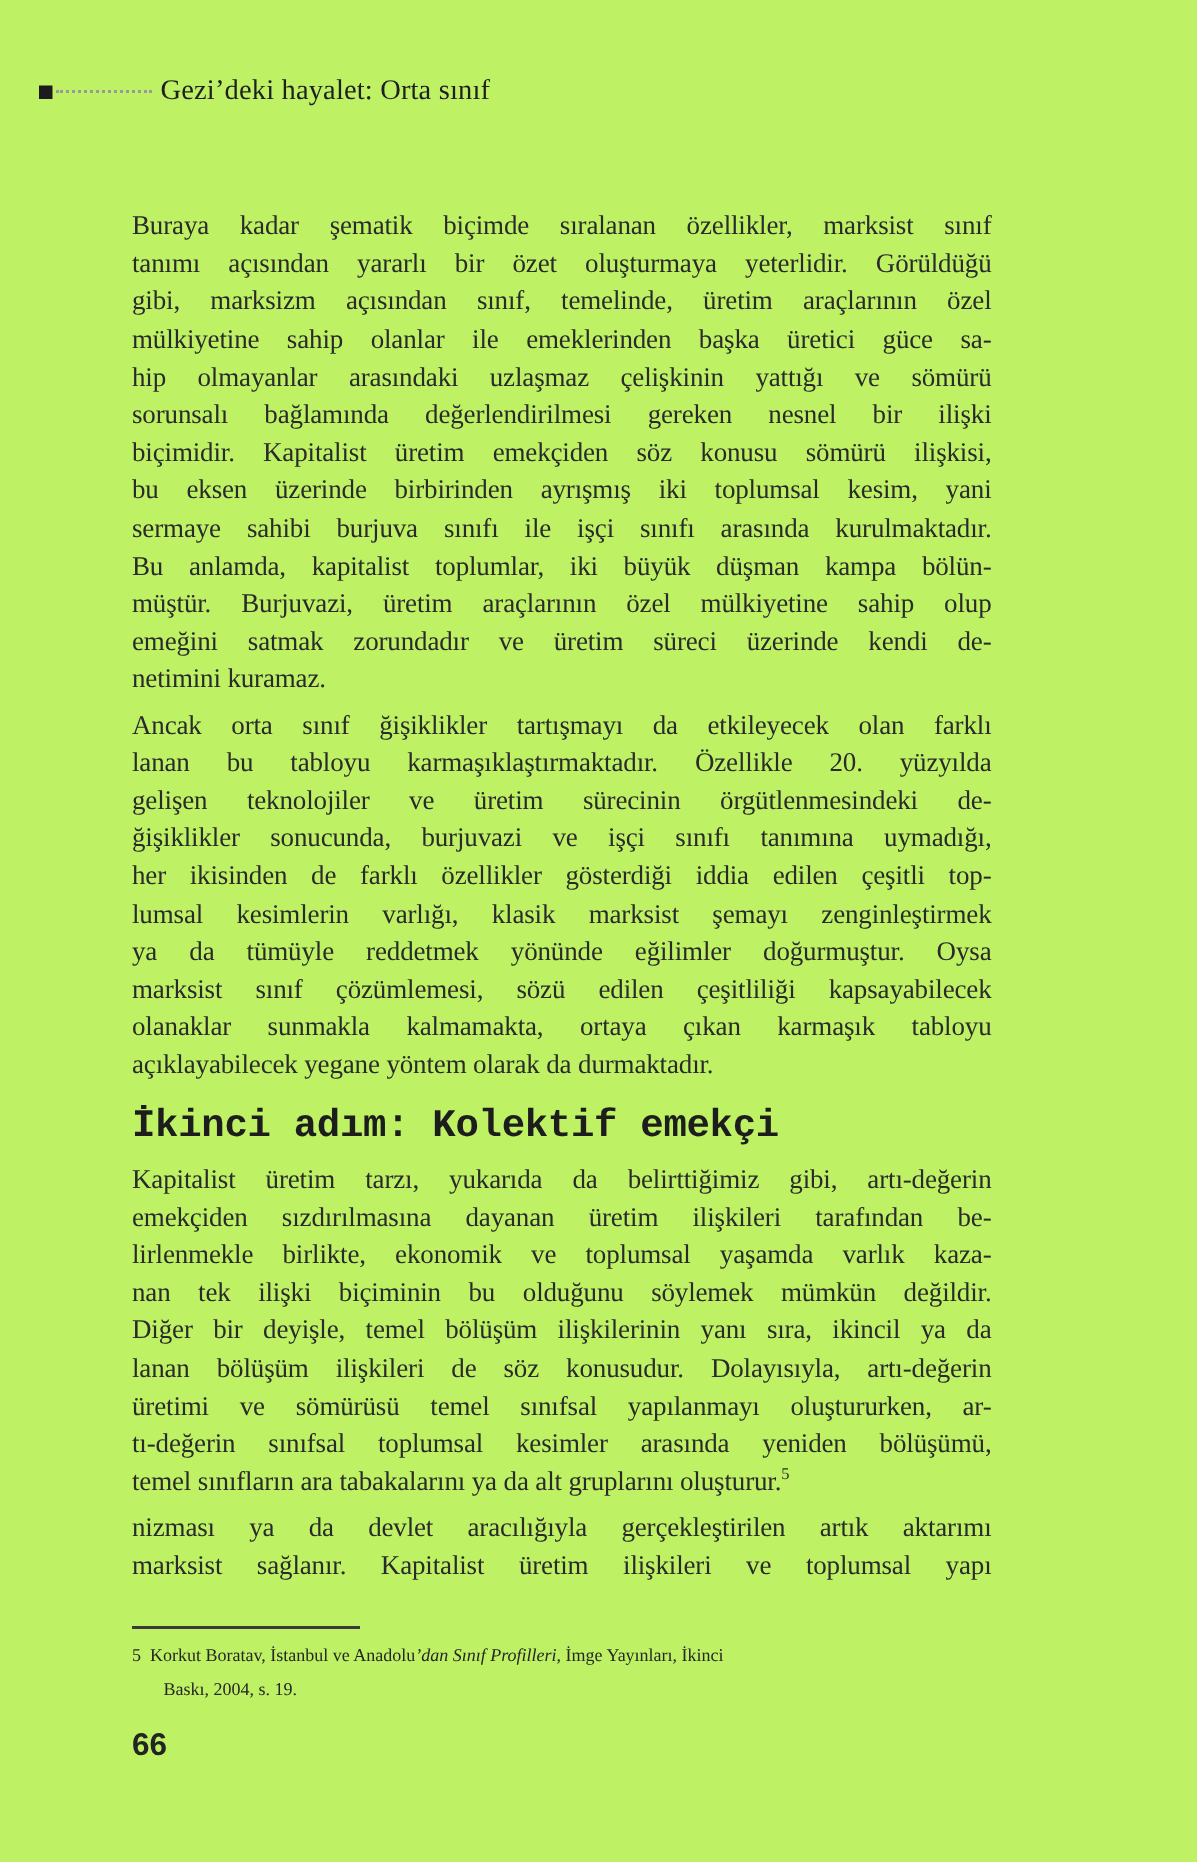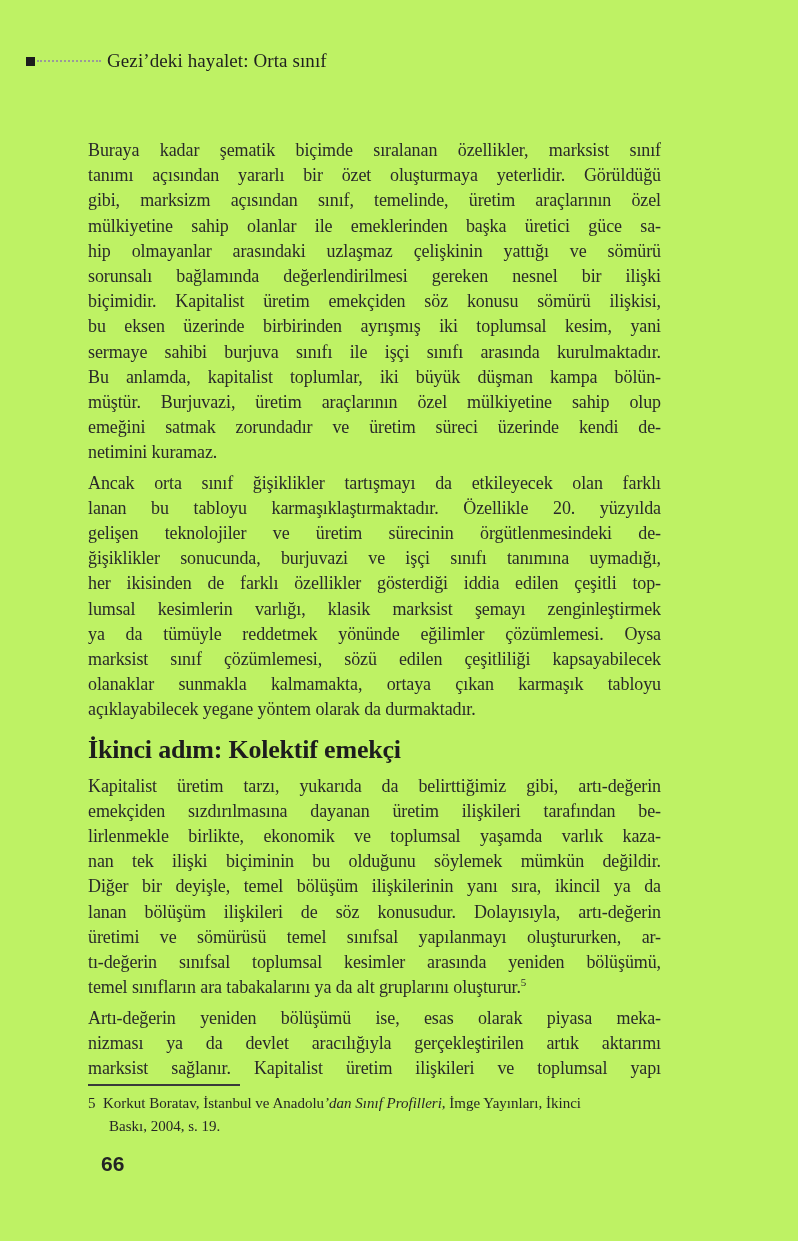--- a/index.html
+++ b/index.html
@@ -63,21 +63,21 @@
   .line-last {
     text-align-last: left;
   }
   .line sup {
     font-size: 11px;
     line-height: 0;
     vertical-align: super;
     letter-spacing: 0;
   }
   .section-heading {
-    font-family: Liberation Serif, serif;
+    font-family: Liberation Mono, monospace;
     font-weight: bold;
     font-size: 26px;
     line-height: 30px;
     color: #1d1d1d;
     margin: 12px 0 9px 0;
     letter-spacing: -0.2px;
   }
 
   
   .footnote {
@@ -86,32 +86,32 @@
     top: 1084px;
     width: 573px;
   }
   .footnote-divider {
     width: 152px;
     height: 0;
     border-top: 2px solid #3a3a3a;
     margin: 0 0 6px 0;
   }
   .footnote-text {
-    font-size: 15px;
+    font-size: 12px;
     line-height: 23px;
     color: #262626;
   }
   .fn-line { white-space: nowrap; }
   .fn-cont { padding-left: 21px; }
   .footnote-text .italic { font-style: italic; }
 
   
   .page-number {
     position: absolute;
-    left: 101px;
+    left: 88px;
     top: 1152px;
     font-family: "Liberation Sans", sans-serif;
     font-weight: bold;
     font-size: 21px;
     color: #242424;
   }
 </style>
 </head>
 <body>
 
@@ -139,39 +139,38 @@
         <div class="line">emeğini satmak zorundadır ve üretim süreci üzerinde kendi de-</div>
         <div class="line line-last">netimini kuramaz.</div>
       </div>
       <div class="paragraph">
         <div class="line">Ancak orta sınıf ğişiklikler tartışmayı da etkileyecek olan farklı</div>
         <div class="line">lanan bu tabloyu karmaşıklaştırmaktadır. Özellikle 20. yüzyılda</div>
         <div class="line">gelişen teknolojiler ve üretim sürecinin örgütlenmesindeki de-</div>
         <div class="line">ğişiklikler sonucunda, burjuvazi ve işçi sınıfı tanımına uymadığı,</div>
         <div class="line">her ikisinden de farklı özellikler gösterdiği iddia edilen çeşitli top-</div>
         <div class="line">lumsal kesimlerin varlığı, klasik marksist şemayı zenginleştirmek</div>
-        <div class="line">ya da tümüyle reddetmek yönünde eğilimler çözümlemesi. Oysa</div>
+        <div class="line">ya da tümüyle reddetmek yönünde eğilimler doğurmuştur. Oysa</div>
         <div class="line">marksist sınıf çözümlemesi, sözü edilen çeşitliliği kapsayabilecek</div>
         <div class="line">olanaklar sunmakla kalmamakta, ortaya çıkan karmaşık tabloyu</div>
         <div class="line line-last">açıklayabilecek yegane yöntem olarak da durmaktadır.</div>
       </div>
       <h2 class="section-heading">İkinci adım: Kolektif emekçi</h2>
       <div class="paragraph">
         <div class="line">Kapitalist üretim tarzı, yukarıda da belirttiğimiz gibi, artı-değerin</div>
         <div class="line">emekçiden sızdırılmasına dayanan üretim ilişkileri tarafından be-</div>
         <div class="line">lirlenmekle birlikte, ekonomik ve toplumsal yaşamda varlık kaza-</div>
         <div class="line">nan tek ilişki biçiminin bu olduğunu söylemek mümkün değildir.</div>
         <div class="line">Diğer bir deyişle, temel bölüşüm ilişkilerinin yanı sıra, ikincil ya da</div>
         <div class="line">lanan bölüşüm ilişkileri de söz konusudur. Dolayısıyla, artı-değerin</div>
         <div class="line">üretimi ve sömürüsü temel sınıfsal yapılanmayı oluştururken, ar-</div>
         <div class="line">tı-değerin sınıfsal toplumsal kesimler arasında yeniden bölüşümü,</div>
         <div class="line line-last">temel sınıfların ara tabakalarını ya da alt gruplarını oluşturur.<sup>5</sup></div>
       </div>
       <div class="paragraph">
-        <div class="line">Artı-değerin yeniden bölüşümü ise, esas olarak piyasa meka-</div>
         <div class="line">nizması ya da devlet aracılığıyla gerçekleştirilen artık aktarımı</div>
         <div class="line">marksist sağlanır. Kapitalist üretim ilişkileri ve toplumsal yapı</div>
       </div>
     </div>
 
   <div class="footnote">
     <div class="footnote-divider"></div>
     <div class="footnote-text">
         <div class="fn-line"><span>5&nbsp;&nbsp;Korkut Boratav, İstanbul ve Anadolu</span><span class="italic">’dan Sınıf Profilleri</span><span>, İmge Yayınları, İkinci</span></div>
         <div class="fn-line fn-cont"><span>Baskı, 2004, s. 19.</span></div>

